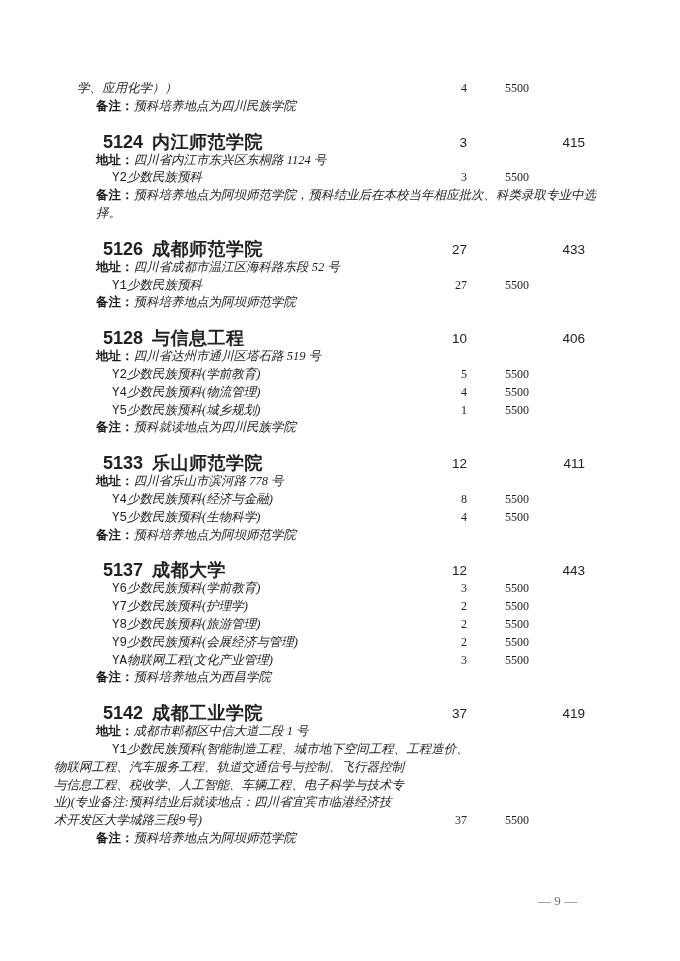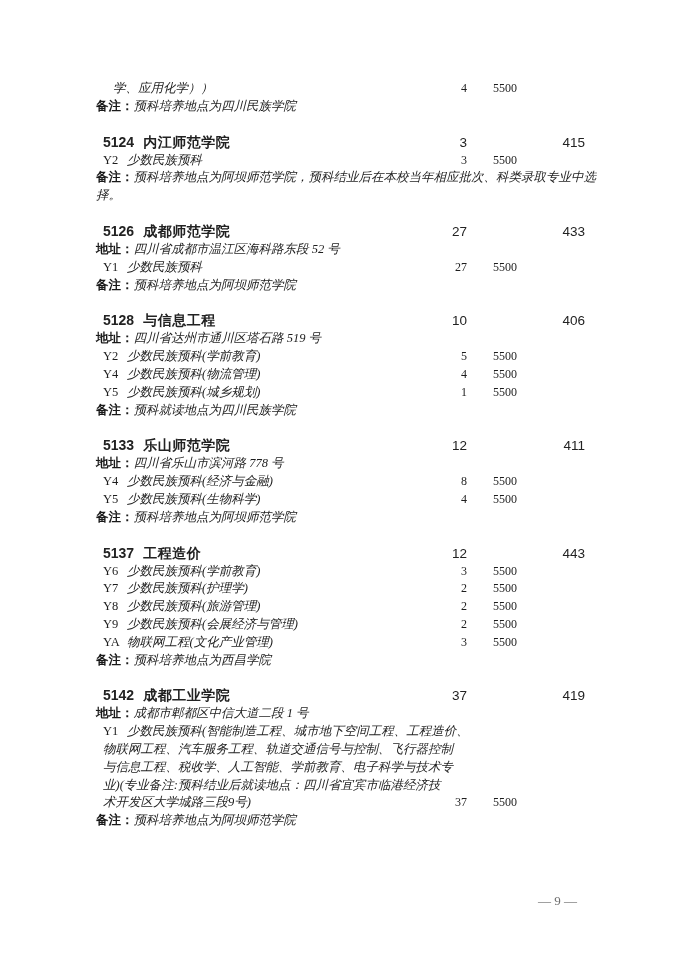--- a/index.html
+++ b/index.html
@@ -20,62 +20,63 @@
     font-size: 12.5px;
   }
 
   
   .hdr {
     height: 19px; line-height: 19px;
     margin-top: 17px;
     padding-left: 103px;
     font-family: "Liberation Sans", sans-serif;
   }
-  .school-code, .school-name { font-weight: 700; font-size: 14px; color: #222; }
+  .school-code, .school-name { font-weight: 700; font-size: 18px; color: #222; }
   .school-name { margin-left: 9px; letter-spacing: 0.5px; }
   .hdr .num { font-family: "Liberation Sans", sans-serif; font-size: 13.5px; font-weight: 400; color: #222; }
 
   
   .lbl-row { padding-left: 96px; }
   .lbl {
     font-weight: 700; font-size: 12.5px;
     font-family: Liberation Serif, serif;
     font-style: normal; color: #1a1a1a;
   }
   .kai { font-family: "Liberation Serif", serif; font-style: italic; }
 
   
   .major-row  { padding-left: 103px; }
-  .wrap-row   { padding-left: 103px; }
-  .cont-row   { padding-left: 113px; }
-  .major-code { display: inline-block; width: 24px; font-style: normal; font-family: Liberation Serif, serif; }
+  .wrap-row   { padding-left: 54px; }
+  .cont-row   { padding-left: 77px; }
+  .major-code { display: inline-block; width: 24px; font-style: normal; font-family: Liberation Mono, monospace; text-align: right; }
 
   
   .num { position: absolute; top: 0; text-align: right; font-size: 12px; font-style: normal; font-family: "Liberation Serif", serif; }
   .num-count { left: 427px; width: 40px; }
-  .num-fee   { left: 473px; width: 44px; }
+  .num-fee   { left: 485px; width: 44px; }
   .num-score { left: 529px; width: 56px; }
 
   .page-footer {
     position: absolute; top: 893px; left: 0; width: 577px;
     text-align: right;
     font-size: 13px; color: #6e6e6e;
     font-family: "Liberation Serif", serif;
   }
 </style>
 </head>
 <body>
 
 <div class="content" id="blocks-root">
     <div class="block">
       <div class="row cont-row"><span class="kai">学、应用化学））</span><span class="num num-count">4</span><span class="num num-fee">5500</span></div>
       <div class="row lbl-row"><span class="lbl">备注：</span><span class="kai">预科培养地点为四川民族学院</span></div>
     </div>
     <div class="block">
       <div class="row hdr"><span class="school-code">5124</span><span class="school-name">内江师范学院</span><span class="num num-count">3</span><span class="num num-score">415</span></div>
+      <div class="row lbl-row"><span class="lbl">地址：</span><span class="kai">四川省内江市东兴区东桐路 1124 号</span></div>
       <div class="row major-row"><span class="major-code">Y2</span><span class="kai">少数民族预科</span><span class="num num-count">3</span><span class="num num-fee">5500</span></div>
       <div class="row lbl-row"><span class="lbl">备注：</span><span class="kai">预科培养地点为阿坝师范学院，预科结业后在本校当年相应批次、科类录取专业中选</span></div>
       <div class="row lbl-row"><span class="kai">择。</span></div>
     </div>
     <div class="block">
       <div class="row hdr"><span class="school-code">5126</span><span class="school-name">成都师范学院</span><span class="num num-count">27</span><span class="num num-score">433</span></div>
       <div class="row lbl-row"><span class="lbl">地址：</span><span class="kai">四川省成都市温江区海科路东段 52 号</span></div>
       <div class="row major-row"><span class="major-code">Y1</span><span class="kai">少数民族预科</span><span class="num num-count">27</span><span class="num num-fee">5500</span></div>
       <div class="row lbl-row"><span class="lbl">备注：</span><span class="kai">预科培养地点为阿坝师范学院</span></div>
     </div>
@@ -88,33 +89,33 @@
       <div class="row lbl-row"><span class="lbl">备注：</span><span class="kai">预科就读地点为四川民族学院</span></div>
     </div>
     <div class="block">
       <div class="row hdr"><span class="school-code">5133</span><span class="school-name">乐山师范学院</span><span class="num num-count">12</span><span class="num num-score">411</span></div>
       <div class="row lbl-row"><span class="lbl">地址：</span><span class="kai">四川省乐山市滨河路 778 号</span></div>
       <div class="row major-row"><span class="major-code">Y4</span><span class="kai">少数民族预科(经济与金融)</span><span class="num num-count">8</span><span class="num num-fee">5500</span></div>
       <div class="row major-row"><span class="major-code">Y5</span><span class="kai">少数民族预科(生物科学)</span><span class="num num-count">4</span><span class="num num-fee">5500</span></div>
       <div class="row lbl-row"><span class="lbl">备注：</span><span class="kai">预科培养地点为阿坝师范学院</span></div>
     </div>
     <div class="block">
-      <div class="row hdr"><span class="school-code">5137</span><span class="school-name">工程造价</span><span class="num num-count">12</span><span class="num num-score">443</span></div>
+      <div class="row hdr"><span class="school-code">5137</span><span class="school-name">成都大学</span><span class="num num-count">12</span><span class="num num-score">443</span></div>
       <div class="row major-row"><span class="major-code">Y6</span><span class="kai">少数民族预科(学前教育)</span><span class="num num-count">3</span><span class="num num-fee">5500</span></div>
       <div class="row major-row"><span class="major-code">Y7</span><span class="kai">少数民族预科(护理学)</span><span class="num num-count">2</span><span class="num num-fee">5500</span></div>
       <div class="row major-row"><span class="major-code">Y8</span><span class="kai">少数民族预科(旅游管理)</span><span class="num num-count">2</span><span class="num num-fee">5500</span></div>
       <div class="row major-row"><span class="major-code">Y9</span><span class="kai">少数民族预科(会展经济与管理)</span><span class="num num-count">2</span><span class="num num-fee">5500</span></div>
       <div class="row major-row"><span class="major-code">YA</span><span class="kai">物联网工程(文化产业管理)</span><span class="num num-count">3</span><span class="num num-fee">5500</span></div>
       <div class="row lbl-row"><span class="lbl">备注：</span><span class="kai">预科培养地点为西昌学院</span></div>
     </div>
     <div class="block">
       <div class="row hdr"><span class="school-code">5142</span><span class="school-name">成都工业学院</span><span class="num num-count">37</span><span class="num num-score">419</span></div>
       <div class="row lbl-row"><span class="lbl">地址：</span><span class="kai">成都市郫都区中信大道二段 1 号</span></div>
       <div class="row major-row"><span class="major-code">Y1</span><span class="kai">少数民族预科(智能制造工程、城市地下空间工程、工程造价、</span></div>
       <div class="row wrap-row"><span class="kai">物联网工程、汽车服务工程、轨道交通信号与控制、飞行器控制</span></div>
-      <div class="row wrap-row"><span class="kai">与信息工程、税收学、人工智能、学前教育、电子科学与技术专</span></div>
+      <div class="row wrap-row"><span class="kai">与信息工程、税收学、人工智能、车辆工程、电子科学与技术专</span></div>
       <div class="row wrap-row"><span class="kai">业)(专业备注:预科结业后就读地点：四川省宜宾市临港经济技</span></div>
       <div class="row wrap-row"><span class="kai">术开发区大学城路三段9号)</span><span class="num num-count">37</span><span class="num num-fee">5500</span></div>
       <div class="row lbl-row"><span class="lbl">备注：</span><span class="kai">预科培养地点为阿坝师范学院</span></div>
     </div>
   </div>
 
 <div class="page-footer">— 9 —</div>
 
 </body></html>

